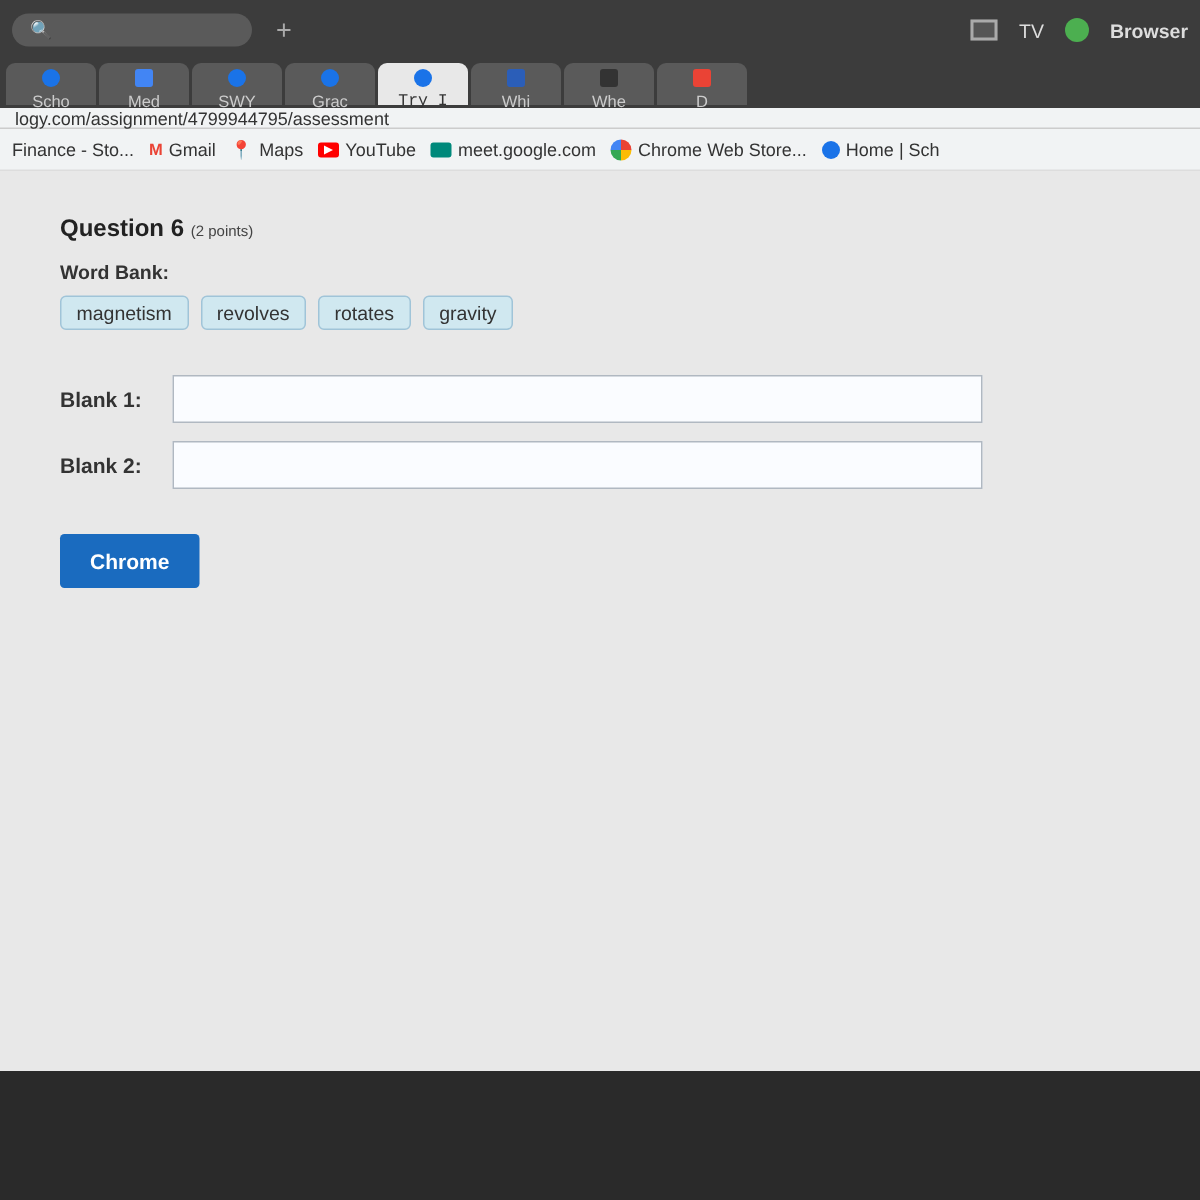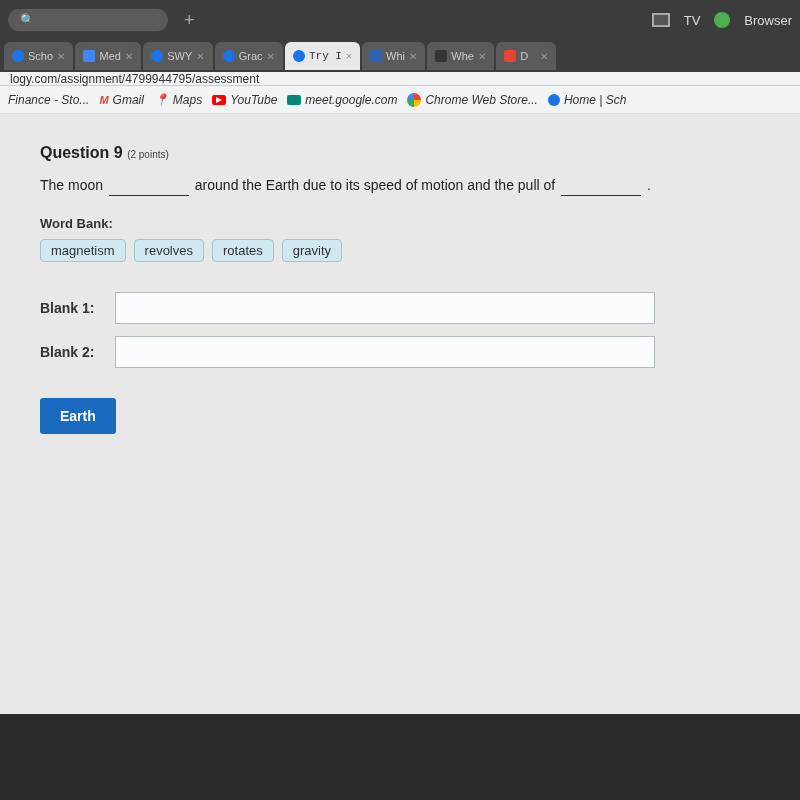--- a/index.html
+++ b/index.html
@@ -89,20 +89,21 @@
       border-radius: 6px 6px 0 0;
       background: #5a5a5a;
       color: #ccc;
       font-size: 11px;
       height: 28px;
       cursor: pointer;
       white-space: nowrap;
       min-width: 60px;
       max-width: 90px;
       position: relative;
+      flex-direction: column;
     }
 
     .tab.active {
       background: #e8e8e8;
       color: #333;
       font-family: Liberation Mono, monospace;
     }
 
     .tab-close {
       margin-left: auto;
@@ -155,21 +156,20 @@
     }
 
     .bookmark-item {
       display: flex;
       align-items: center;
       gap: 4px;
       font-size: 12px;
       color: #333;
       cursor: pointer;
       white-space: nowrap;
-      font-style: italic;
     }
 
     .gmail-icon { color: #ea4335; font-weight: bold; font-size: 11px; }
     .maps-pin { color: #ea4335; }
     .youtube-icon { 
       background: #ff0000; 
       width: 14px; 
       height: 10px; 
       border-radius: 2px;
       display: inline-flex;
@@ -309,21 +309,21 @@
 
   <div class="top-bar">
     <div class="search-bar">
       <span class="search-icon">🔍</span>
     </div>
     <span class="plus-btn">+</span>
     <div class="top-bar-right">
       <span class="tv-icon"></span>
       <span style="color:#ddd;font-size:13px;">TV</span>
       <span class="browser-logo"></span>
-      <span style="color:#ddd;font-size:13px;">Browser</span>
+      <span style="color:#ddd;font-size:13px;font-weight:bold;">Browser</span>
     </div>
   </div>
 
   <div class="tabs-row">
     <div class="tab">
       <span class="tab-icon icon-s"></span>
       <span>Scho</span>
       <span class="tab-close">✕</span>
     </div>
     <div class="tab">
@@ -397,46 +397,39 @@
       <span class="home-s-icon"></span>
       <span>Home | Sch</span>
     </div>
   </div>
 
 </div>
 
 <div class="main-content">
 
   <div class="question-header">
-    <span>Question 9</span>
+    <span>Question 6</span>
     <span class="question-points">(2 points)</span>
   </div>
 
-  <div class="question-text">
-    <span>The moon</span>
-    <span class="blank-line"></span>
-    <span>around the Earth due to its speed of motion and the pull of</span>
-    <span class="blank-line"></span>
-    <span>.</span>
-  </div>
 
   <div class="word-bank-label">Word Bank:</div>
   <div class="word-bank">
     <span class="word-chip">magnetism</span>
     <span class="word-chip">revolves</span>
     <span class="word-chip">rotates</span>
     <span class="word-chip">gravity</span>
   </div>
 
   <div class="blank-fields">
     <div class="blank-row">
       <span class="blank-label">Blank 1:</span>
       <input type="text" class="blank-input" value="" style="">
     </div>
     <div class="blank-row">
       <span class="blank-label">Blank 2:</span>
       <input type="text" class="blank-input" value="" style="">
     </div>
   </div>
 
-  <button class="submit-btn">Earth</button>
+  <button class="submit-btn">Chrome</button>
 
 </div>
 
 </body></html>

